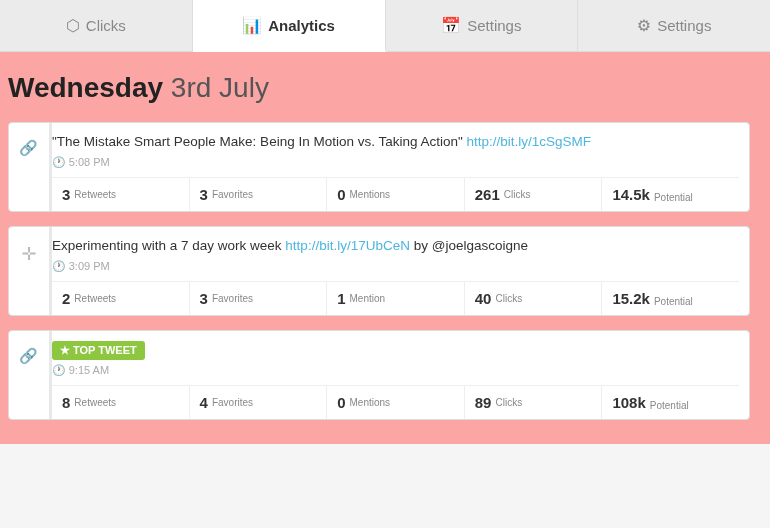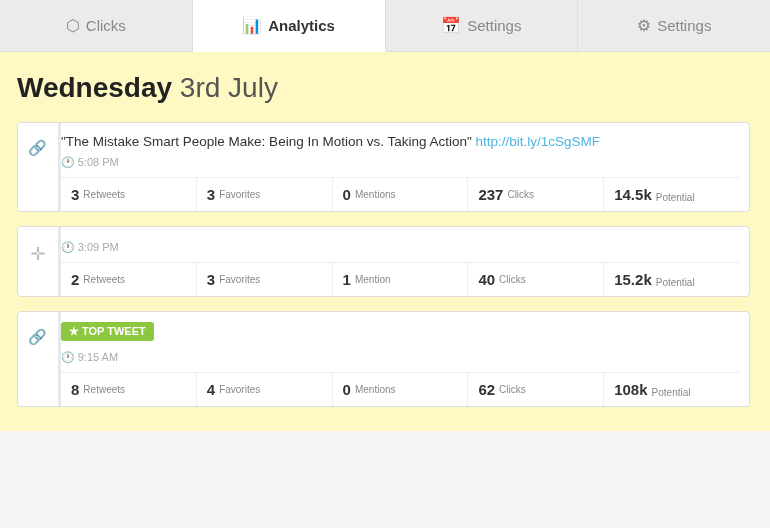--- a/index.html
+++ b/index.html
@@ -36,22 +36,22 @@
       background: #fff;
       color: #333;
       font-weight: 600;
       border-bottom: 2px solid #fff;
       margin-bottom: -1px;
     }
     .tab-icon { font-size: 16px; }
 
     
     .main {
-      background: #fef9c3;
-      padding: 20px 20px 10px 17px;
+      background: #fca5a5;
+      padding: 20px 20px 10px 8px;
     }
 
     
     .date-heading {
       font-size: 28px;
       font-weight: 700;
       margin-bottom: 18px;
       color: #222;
     }
     .date-heading .day-name {
@@ -136,21 +136,20 @@
     .top-tweet-badge {
       display: inline-flex;
       align-items: center;
       gap: 5px;
       background: #8dc63f;
       color: #fff;
       font-size: 11px;
       font-weight: 700;
       padding: 3px 8px;
       border-radius: 3px;
-      margin-bottom: 6px;
       text-transform: uppercase;
     }
   </style>
 </head>
 <body>
 
 <div class="tab-bar">
   <div class="tab">
     <span class="tab-icon">⬡</span>
     <span>Clicks</span>
@@ -190,33 +189,34 @@
             </div>
             <div class="stat-cell">
               <span class="stat-number">3</span>
               <span class="stat-label">Favorites</span>
             </div>
             <div class="stat-cell">
               <span class="stat-number">0</span>
               <span class="stat-label">Mentions</span>
             </div>
             <div class="stat-cell">
-              <span class="stat-number">237</span>
+              <span class="stat-number">261</span>
               <span class="stat-label">Clicks</span>
             </div>
             <div class="stat-cell">
               <span class="stat-number">14.5k</span>
               <span class="stat-label">Potential</span>
             </div>
           </div>
         </div>
       </div>
       <div class="tweet-card">
         <div class="tweet-side-icon" style="color: rgb(187, 187, 187);">✛</div>
         <div class="tweet-body">
+          <div class="tweet-text">Experimenting with a 7 day work week <a class="tweet-link" href="#">http://bit.ly/17UbCeN</a> by @joelgascoigne</div>
           <div class="tweet-time">
             <span class="tweet-time-icon">🕐</span>
             <span>3:09 PM</span>
           </div>
           <div class="stats-row">
             <div class="stat-cell">
               <span class="stat-number">2</span>
               <span class="stat-label">Retweets</span>
             </div>
             <div class="stat-cell">
@@ -250,21 +250,21 @@
             </div>
             <div class="stat-cell">
               <span class="stat-number">4</span>
               <span class="stat-label">Favorites</span>
             </div>
             <div class="stat-cell">
               <span class="stat-number">0</span>
               <span class="stat-label">Mentions</span>
             </div>
             <div class="stat-cell">
-              <span class="stat-number">62</span>
+              <span class="stat-number">89</span>
               <span class="stat-label">Clicks</span>
             </div>
             <div class="stat-cell">
               <span class="stat-number">108k</span>
               <span class="stat-label">Potential</span>
             </div>
           </div></div>
       </div>
     </div>
 </div>

